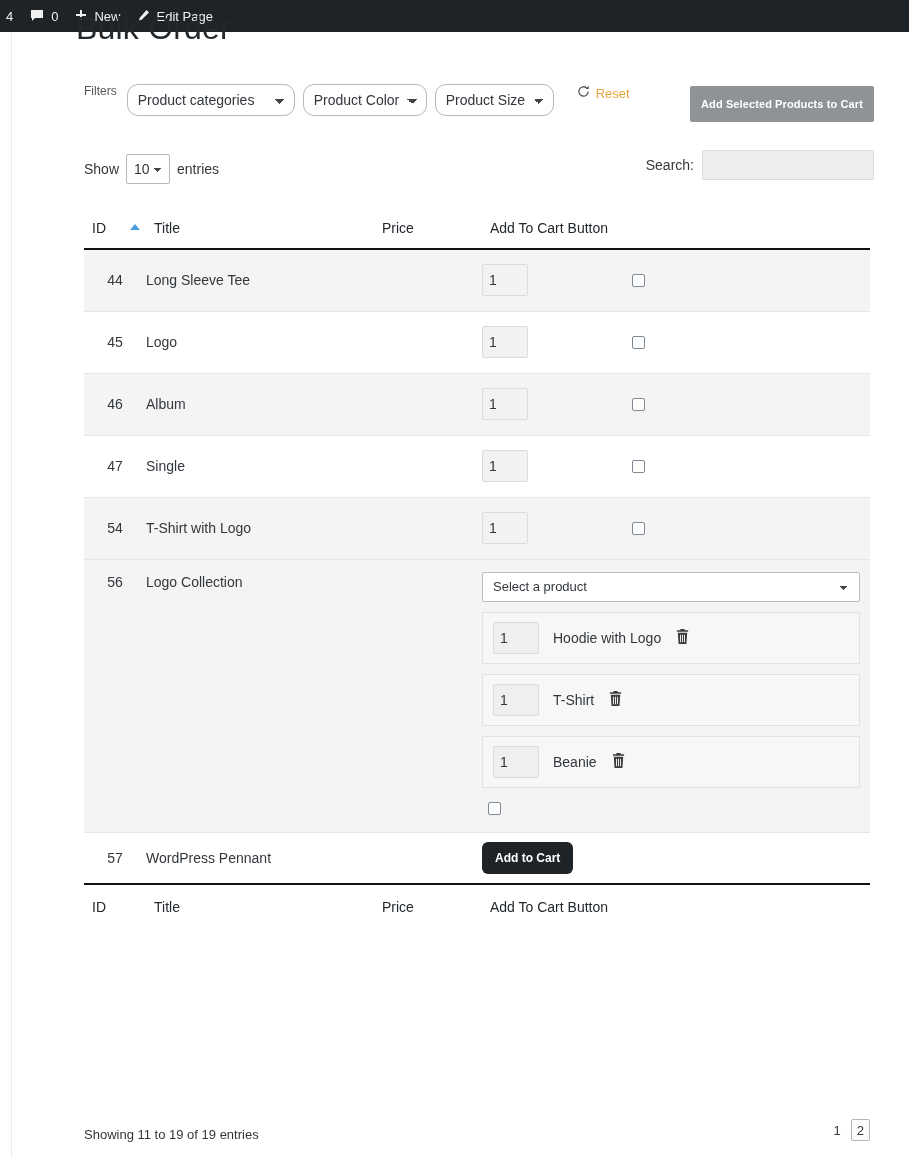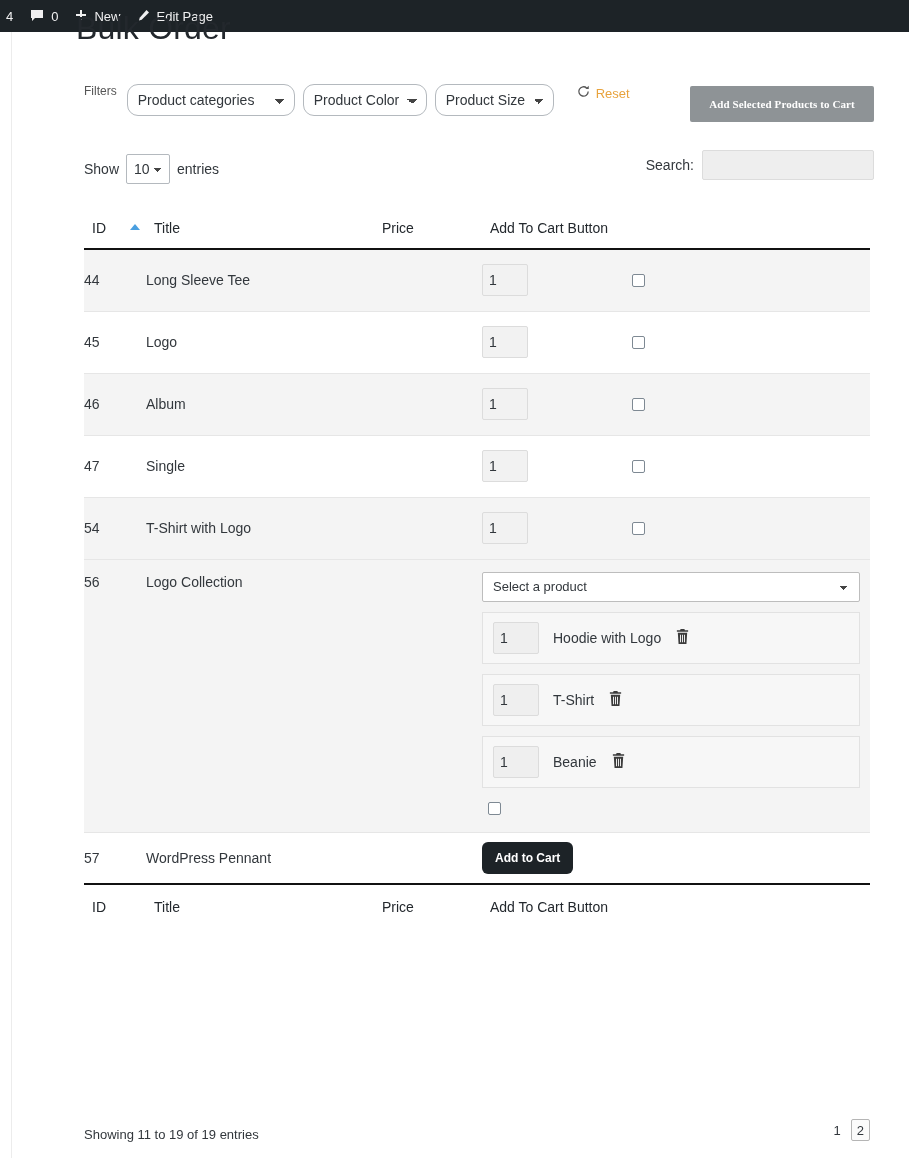--- a/index.html
+++ b/index.html
@@ -118,21 +118,21 @@
     right: 0;
     top: 2px;
     width: 184px;
     height: 36px;
     background: #8e9396;
     color: #ffffff;
     border: none;
     border-radius: 2px;
     font-size: 11px;
     font-weight: bold;
-    font-family: Liberation Serif, serif;
+    font-family: Liberation Sans, sans-serif;
     cursor: pointer;
     letter-spacing: .1px;
   }
 
   
   .table-controls {
     position: absolute;
     top: 116px;
     left: 84px;
     width: 790px;
@@ -226,21 +226,21 @@
   }
 
   table.products td {
     padding: 0;
     vertical-align: middle;
     border-bottom: 1px solid #e6e6e6;
   }
   tr.odd td { background: #f4f4f4; }
   tr.even td { background: #ffffff; }
   td.c-id {
-    text-align: left;
+    text-align: center;
     padding-right: 14px;
     width: 62px;
     color: #32373c;
   }
   td.c-title { padding-left: 12px; }
   td.c-price { }
   td.c-cart { padding-left: 16px; }
 
   .row-h { height: 62px; }
 

